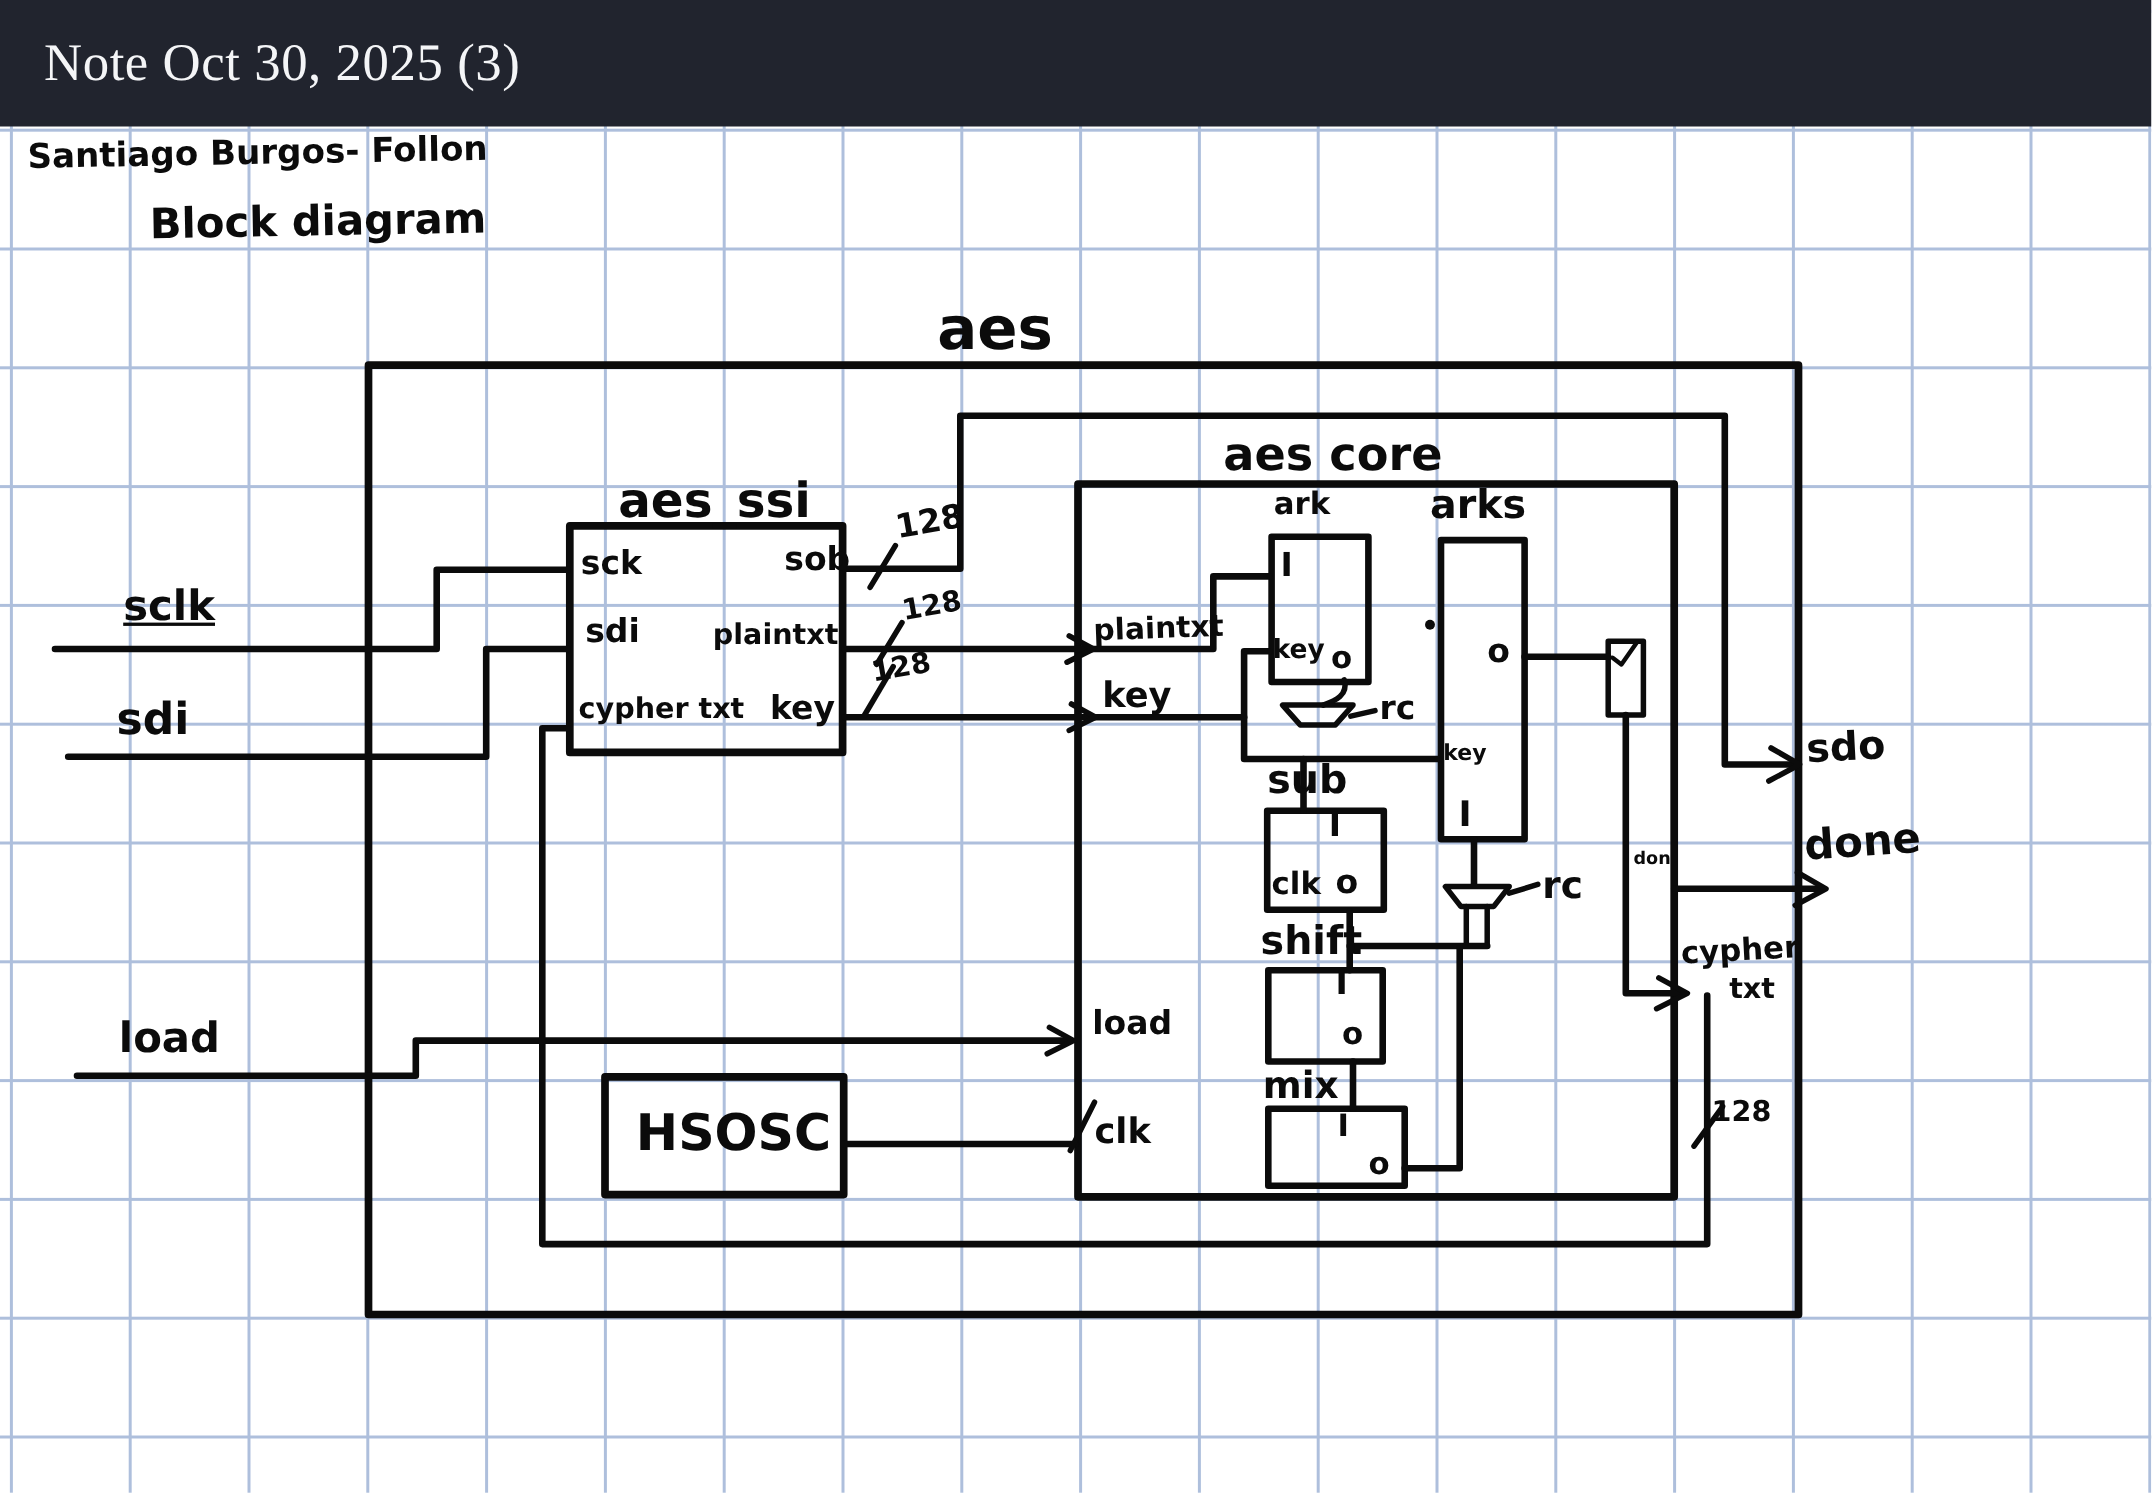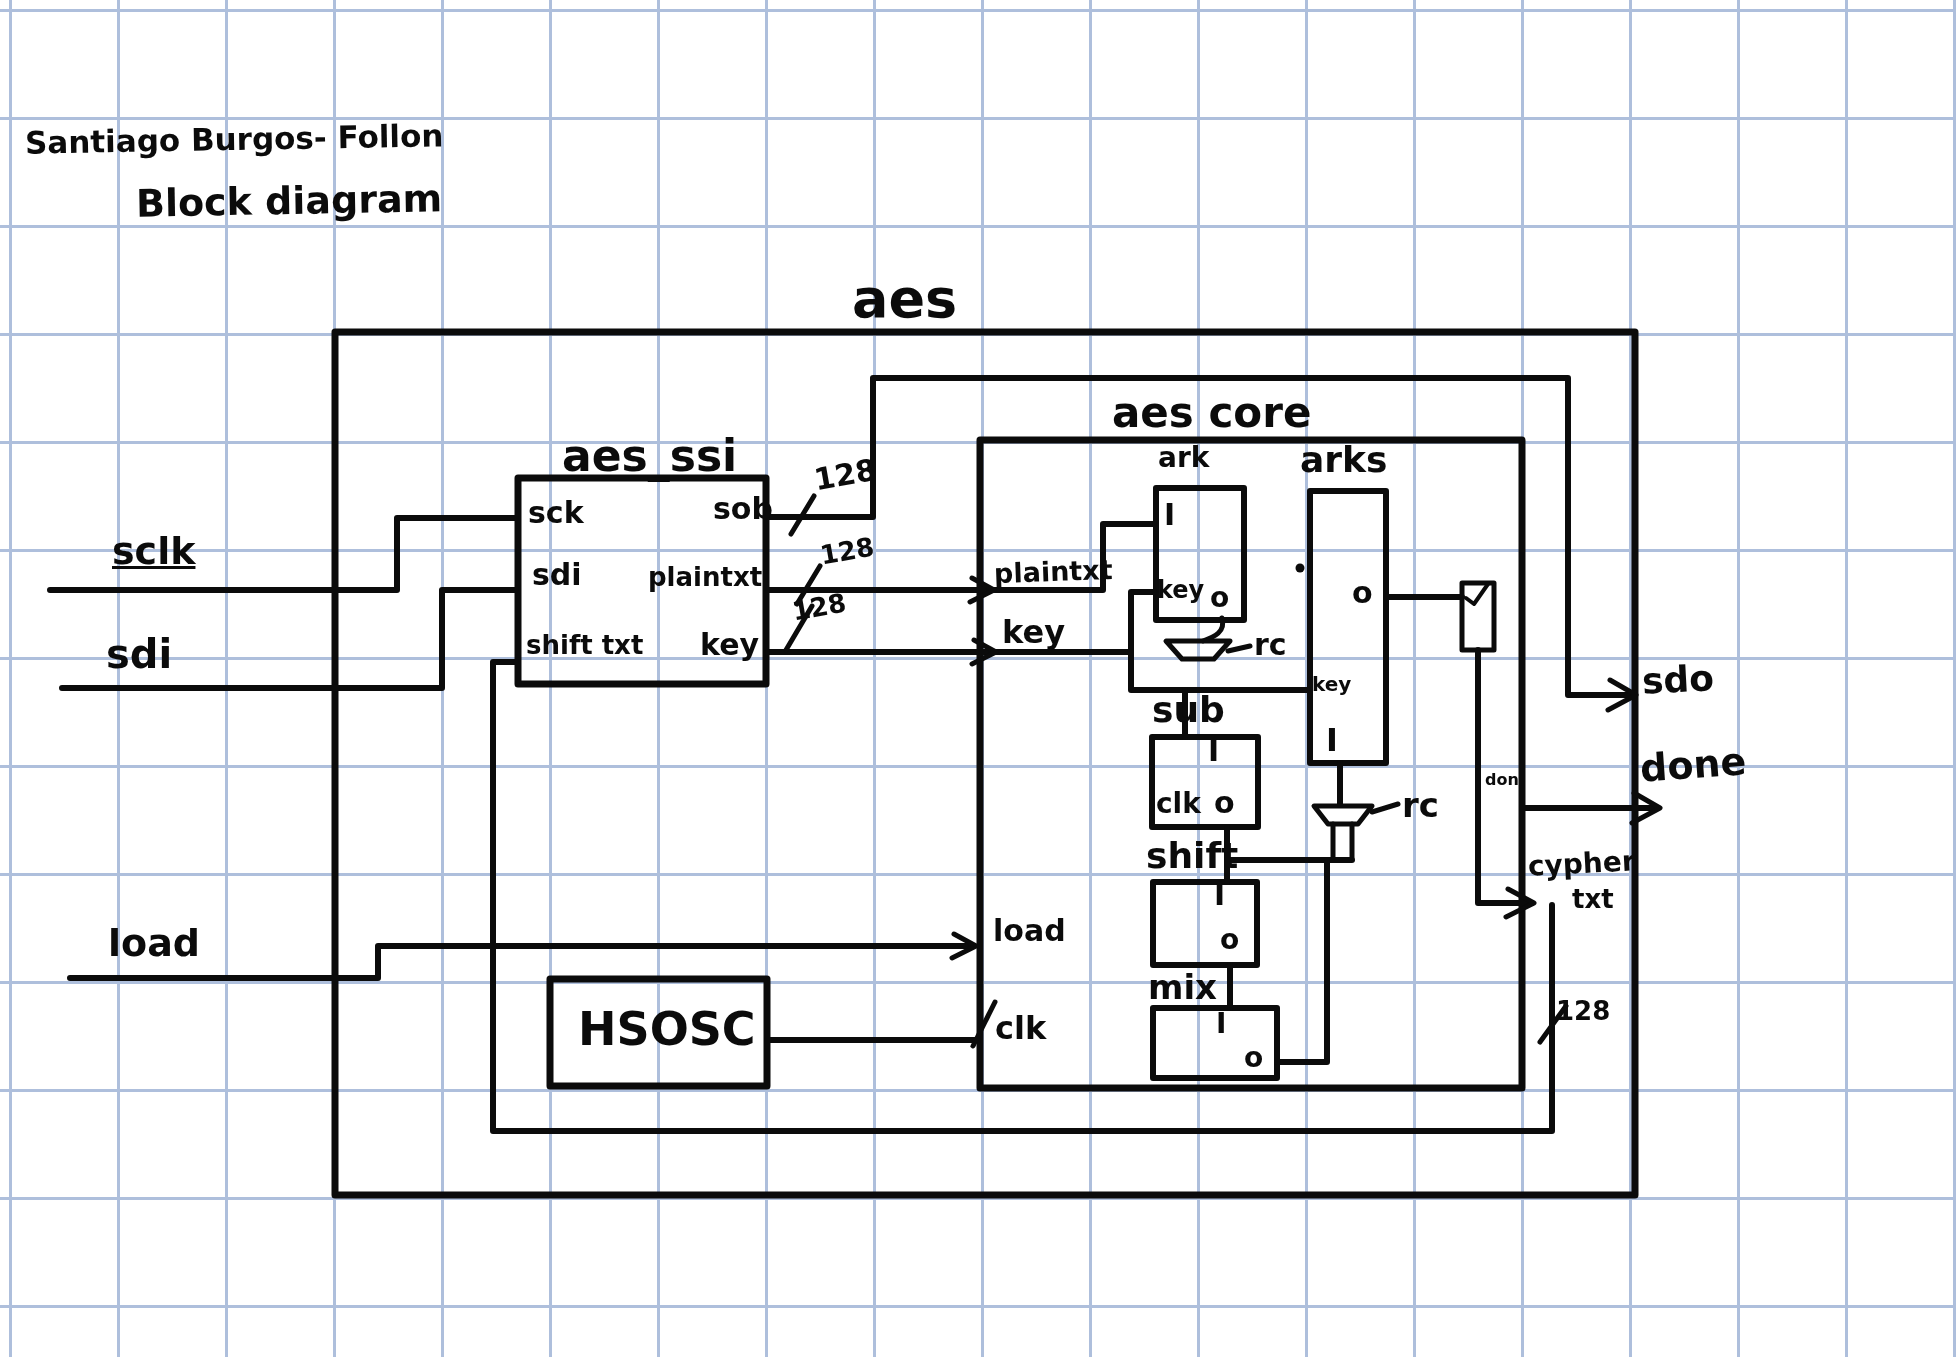--- a/index.html
+++ b/index.html
@@ -96,21 +96,21 @@
 
     <span class="hw" style="left:25px;top:124px;font-size:31px;transform:rotate(-1deg);">Santiago Burgos- Follon</span>
     <span class="hw" style="left:136px;top:182px;font-size:38px;transform:rotate(-1deg);">Block diagram</span>
 
     <span class="hw" style="left:852px;top:272px;font-size:54px;">aes</span>
     <span class="hw" style="left:1112px;top:392px;font-size:42px;text-align:center;">aes core</span>
     <span class="hw" style="left:562px;top:434px;font-size:44px;">aes_ssi</span>
 
     <span class="hw" style="left:528px;top:498px;font-size:30px;">sck</span>
     <span class="hw" style="left:532px;top:560px;font-size:30px;">sdi</span>
-    <span class="hw" style="left:526px;top:632px;font-size:26px;">shift txt</span>
+    <span class="hw" style="left:526px;top:632px;font-size:26px;">cypher txt</span>
     <span class="hw" style="left:698px;top:494px;font-size:30px;margin-left:15px;">sob</span>
     <span class="hw" style="left:648px;top:564px;font-size:26px;">plaintxt</span>
     <span class="hw" style="left:700px;top:630px;font-size:30px;">key</span>
 
     <span class="hw" style="left:112px;top:532px;font-size:38px;text-decoration:underline;">sclk</span>
     <span class="hw" style="left:106px;top:634px;font-size:40px;">sdi</span>
     <span class="hw" style="left:108px;top:924px;font-size:38px;">load</span>
 
     <span class="hw" style="left:814px;top:460px;font-size:30px;transform:rotate(-10deg);">128</span>
     <span class="hw" style="left:820px;top:538px;font-size:26px;transform:rotate(-10deg);">128</span>
@@ -151,14 +151,17 @@
     <span class="hw" style="left:1254px;top:630px;font-size:30px;">rc</span>
     <span class="hw" style="left:1402px;top:788px;font-size:34px;">rc</span>
 
     <span class="hw" style="left:1642px;top:662px;font-size:36px;transform:rotate(-3deg);">sdo</span>
     <span class="hw" style="left:1640px;top:746px;font-size:38px;transform:rotate(-4deg);">done</span>
     <span class="hw" style="left:1528px;top:850px;font-size:28px;transform:rotate(-3deg);">cypher</span>
     <span class="hw" style="left:1572px;top:886px;font-size:26px;">txt</span>
 
   </div>
 
+  <div class="header">
+    <span class="title">Note Oct 30, 2025 (3)</span>
+  </div>
 
 </div>
 
 </body></html>

